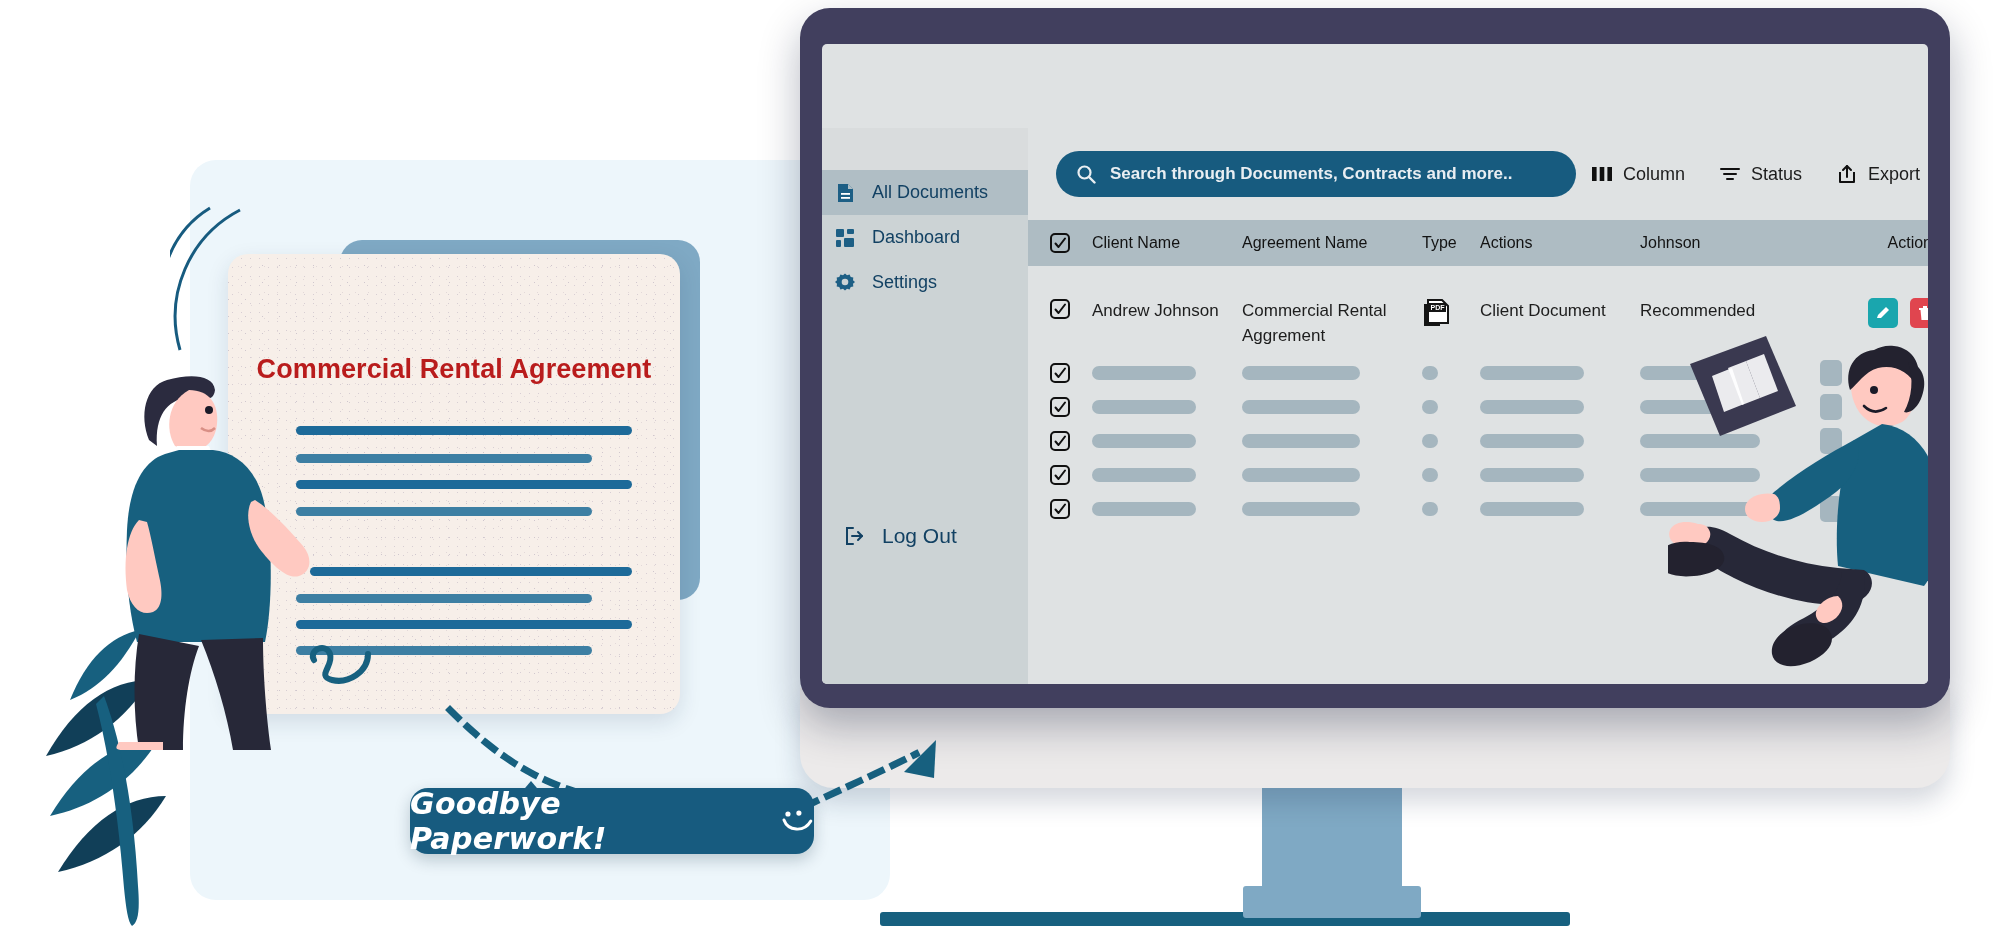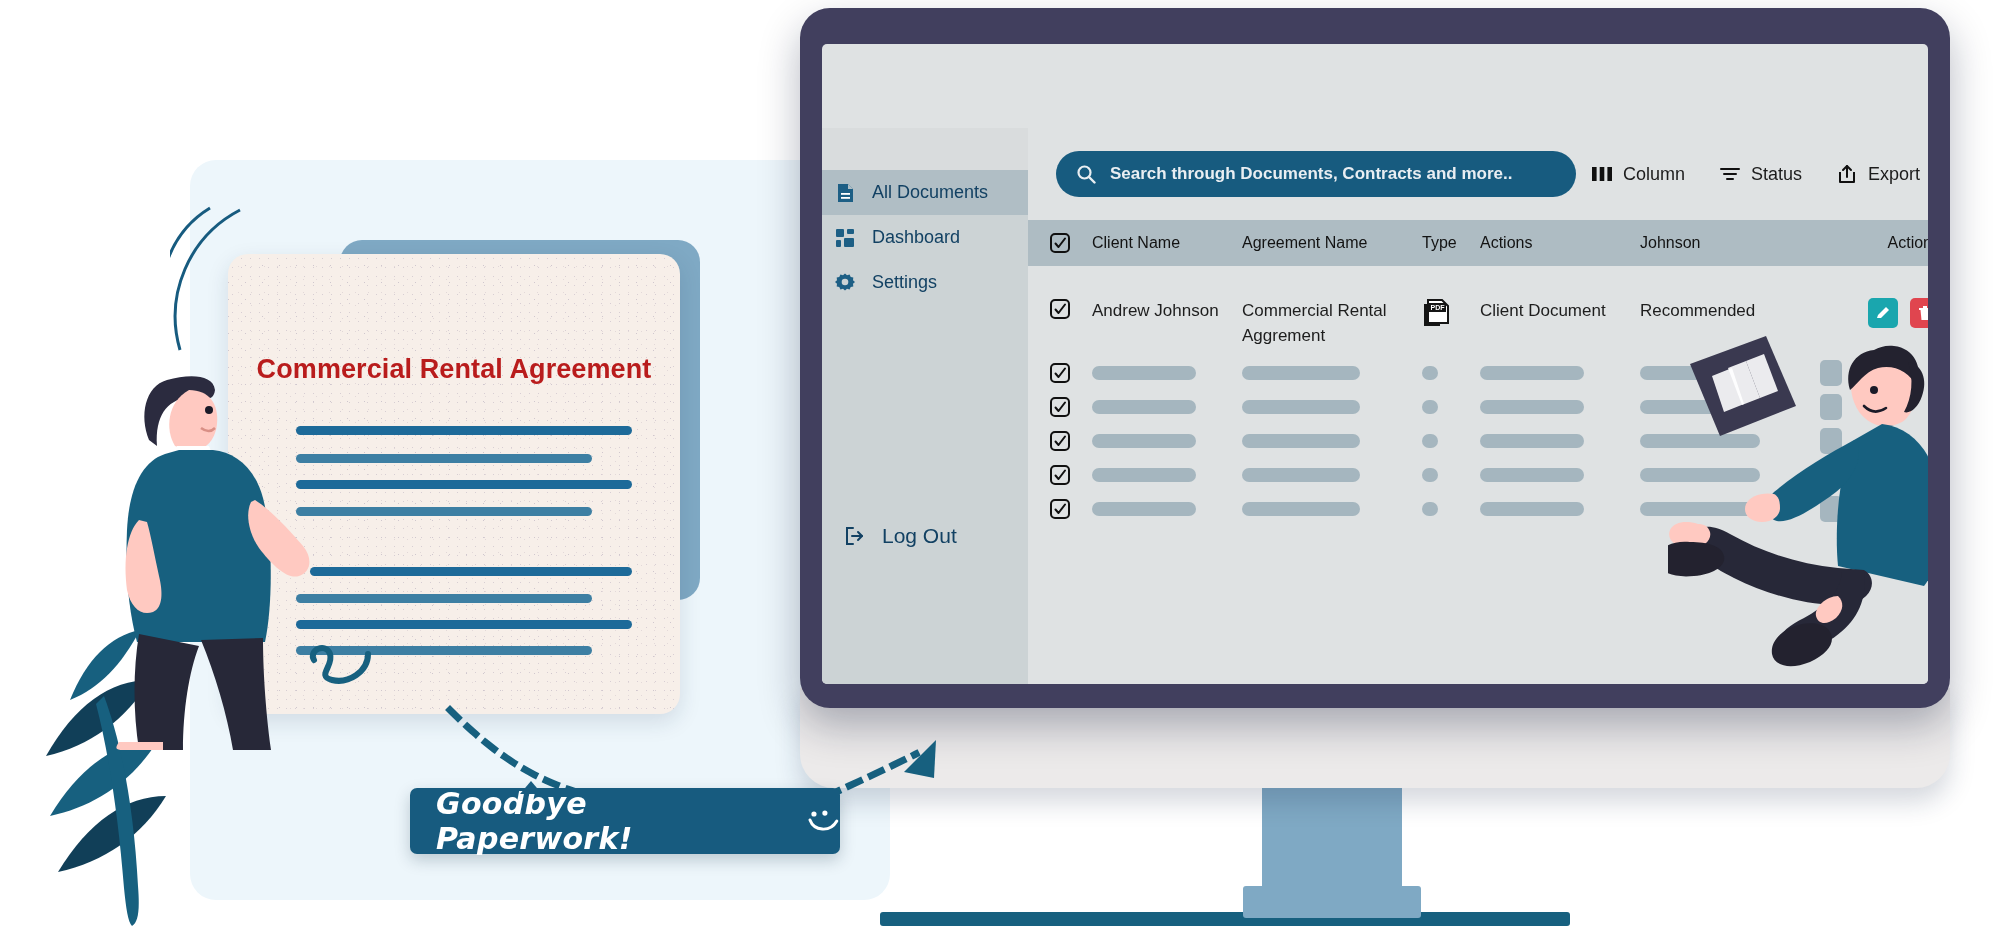--- a/index.html
+++ b/index.html
@@ -33,22 +33,22 @@
   .sig{position:absolute;left:75px;top:320px;width:110px;height:60px;z-index:16;}
 
   
   .person-left{position:absolute;left:105px;top:350px;width:270px;height:400px;z-index:25;}
 
   
   .plant{position:absolute;left:30px;top:600px;width:230px;height:330px;z-index:10;}
 
   
   .callout{position:absolute;left:410px;top:788px;width:404px;height:66px;
-    background:#175b7f;border-radius:7px;display:flex;align-items:center;
-    justify-content:center;z-index:45;box-shadow:0 6px 16px rgba(10,40,60,.22);padding-left:26px;}
+    background:#175b7f;border-radius:18px;display:flex;align-items:center;
+    justify-content:center;z-index:45;box-shadow:0 6px 16px rgba(10,40,60,.22);}
   .callout-text{color:#fff;font-size:30px;font-weight:bold;font-style:italic;
     font-family:"DejaVu Sans",sans-serif;letter-spacing:.3px;}
   .callout-smile{margin-left:14px;width:34px;height:26px;}
   .callout-tail{position:absolute;left:520px;top:781px;width:0;height:0;
     border-left:11px solid transparent;border-right:11px solid transparent;
     border-top:13px solid #175b7f;transform:rotate(180deg);z-index:46;}
   .dashed-arrow{position:absolute;left:800px;top:710px;width:180px;height:120px;z-index:44;}
   .dashed-arrow2{position:absolute;left:440px;top:700px;width:200px;height:110px;z-index:44;}
 
   

